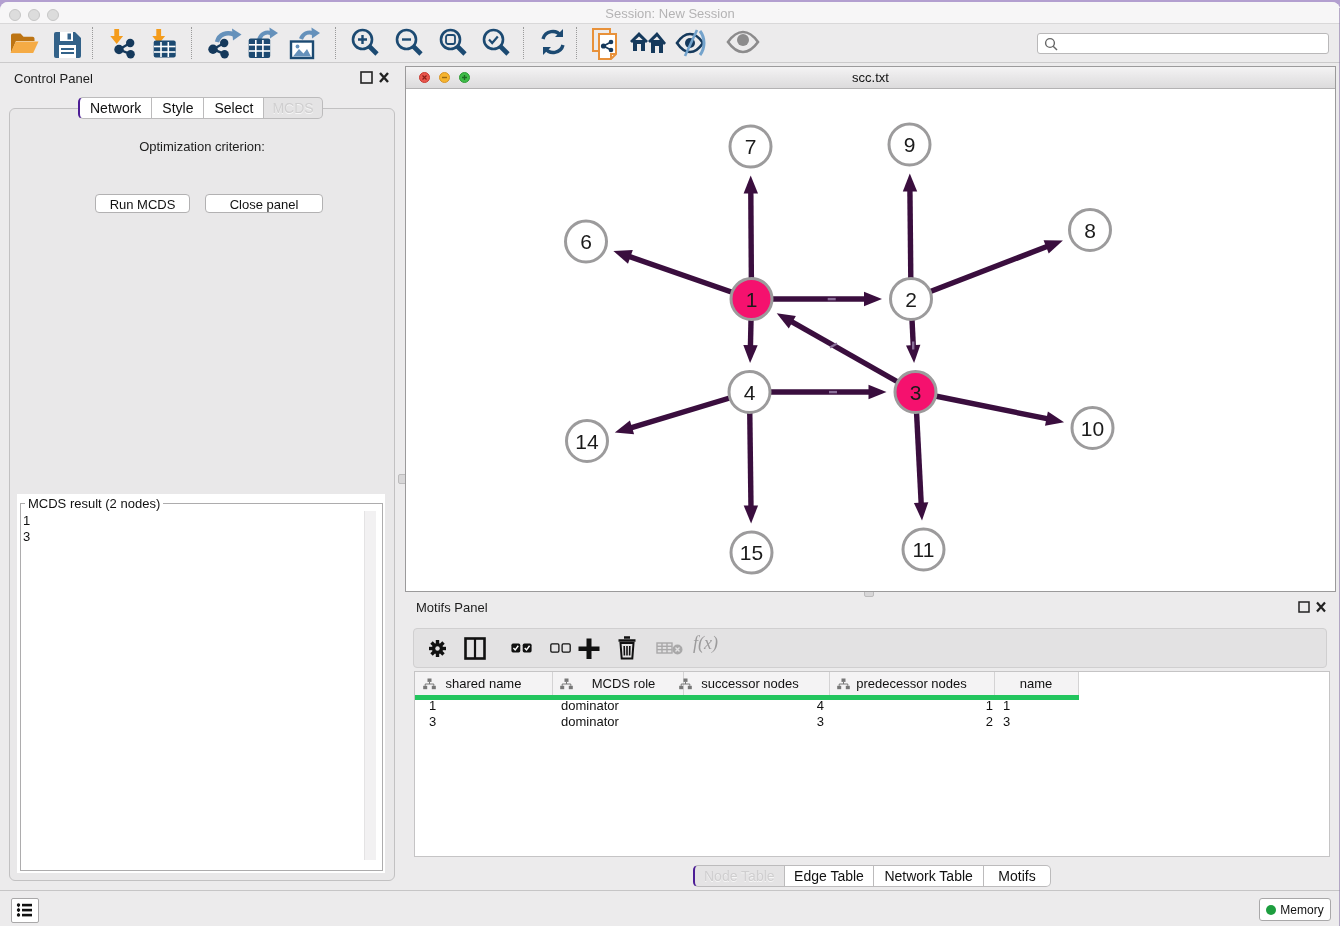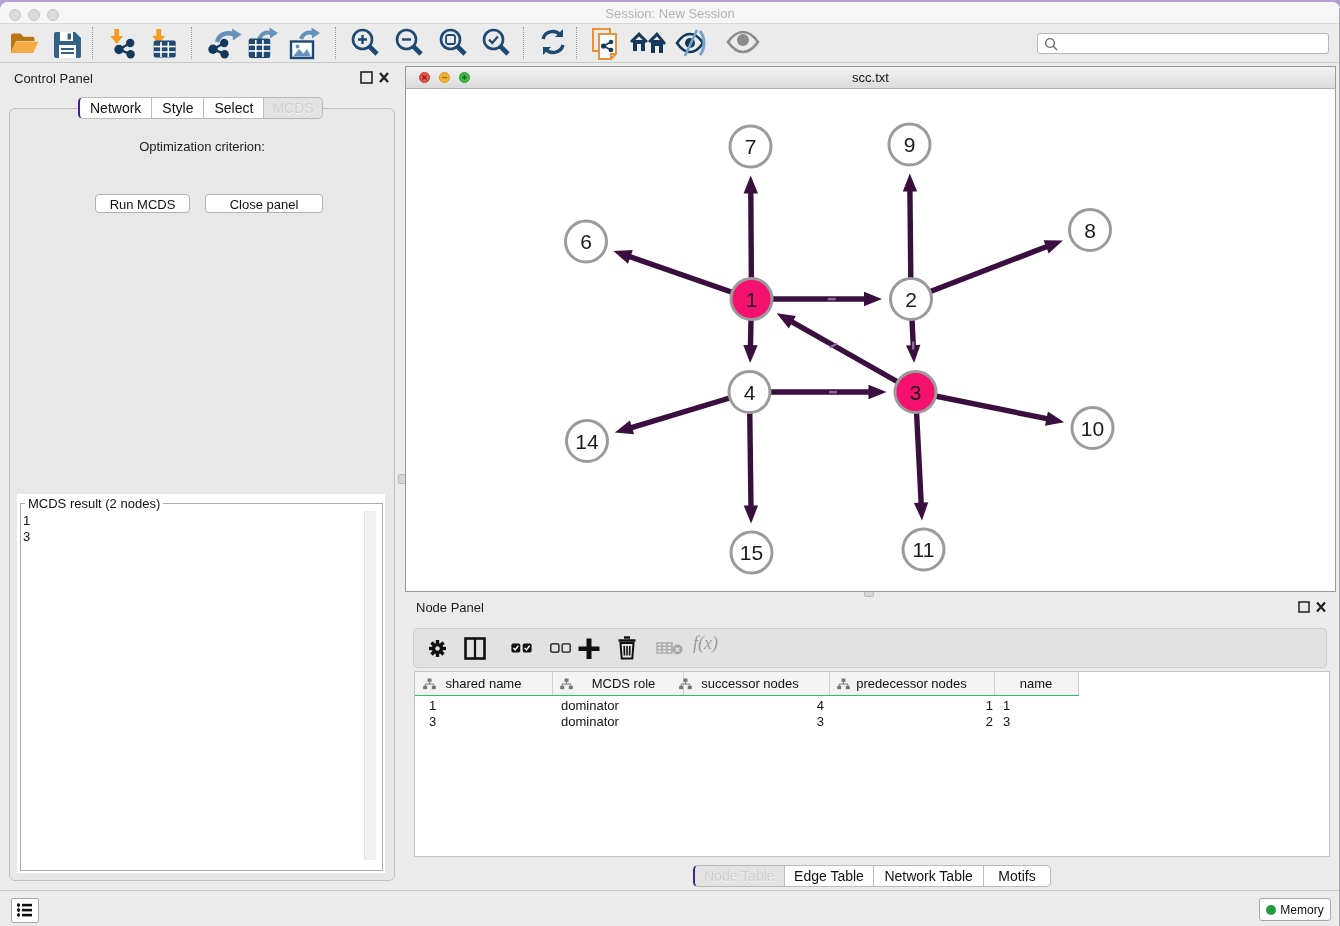--- a/index.html
+++ b/index.html
@@ -38,21 +38,21 @@
 #netwin{position:absolute;left:405px;top:64px;width:931px;height:526px;background:#fff;border:1px solid #9b9a9b;box-sizing:border-box;}
 #nettitle{position:absolute;left:0;top:0;width:100%;height:21px;background:linear-gradient(#f4f3f4,#dcdbdc);border-bottom:1px solid #b3b2b3;}
 #nettext{position:absolute;width:100%;text-align:center;top:3px;font-size:13px;color:#111;}
 .mac{position:absolute;top:5px;width:11px;height:11px;border-radius:50%;box-sizing:border-box;}
 #netcanvas{position:absolute;left:1px;top:21px;}
 
 #tp{position:absolute;left:405px;top:595px;width:933px;height:291px;background:#ecebec;}
 #tphead .t{position:absolute;left:11px;top:3px;font-size:13px;color:#1c1c1c;}
 #tptoolbar{position:absolute;left:8px;top:31px;width:912px;height:38px;background:#e3e2e3;border:1px solid #d0cfd0;border-radius:4px;}
 #tptable{position:absolute;left:9px;top:74px;width:914px;height:184px;background:#fff;border:1px solid #c5c4c5;}
-#thead{position:absolute;left:0;top:0;width:664px;height:23px;border-bottom:1px solid #22c55e;background:#f4f3f4;}
+#thead{position:absolute;left:0;top:0;width:664px;height:23px;border-bottom:5px solid #22c55e;background:#f4f3f4;}
 .th{position:absolute;top:0;height:23px;border-right:1px solid #d4d3d4;font-size:13px;color:#111;text-align:center;line-height:23px;}
 .td{position:absolute;font-size:13px;color:#111;height:16px;line-height:16px;}
 .thi{position:absolute;top:6px;}
 
 #btabs{position:absolute;left:288px;top:268px;display:flex;}
 
 #status{position:absolute;left:0;top:888px;width:1340px;height:36px;background:#ecebec;border-top:1px solid #c6c5c6;}
 #listbtn{position:absolute;left:11px;top:7px;width:26px;height:23px;background:#fff;border:1px solid #a9a8a9;border-radius:2px;}
 #membtn{position:absolute;right:9px;top:7px;width:72px;height:23px;background:#fff;border:1px solid #a9a8a9;border-radius:3px;font-size:12px;color:#111;line-height:23px;text-align:center;box-sizing:border-box;}
 
@@ -319,21 +319,21 @@
       <text x="502.5" y="64">9</text>
       <text x="685.5" y="347.5">10</text>
       <text x="516.5" y="469">11</text>
       <text x="180" y="360.5">14</text>
       <text x="344.5" y="472">15</text>
       </g>
     </svg>
   </div>
   <div id="tp">
     <div id="tphead">
-        <span class="t">Node Panel</span>
+        <span class="t">Motifs Panel</span>
       <svg class="abs" style="left:893px;top:4px" width="30" height="13" viewBox="0 0 30 13">
           <rect x="1" y="1" width="10" height="10" fill="none" stroke="#222" stroke-width="1.5"></rect>
           <path d="M19 1.5 L27 10.5 M27 1.5 L19 10.5" stroke="#222" stroke-width="2.2" fill="none"></path>
         </svg>
     </div>
     <div id="tptoolbar">
       <svg class="abs" style="left:14px;top:10px" width="19" height="19" viewBox="0 0 19 19">
         <g fill="#111">
             <circle cx="9.5" cy="9.5" r="5.6"></circle>
         <g stroke="#111" stroke-width="3.4">

